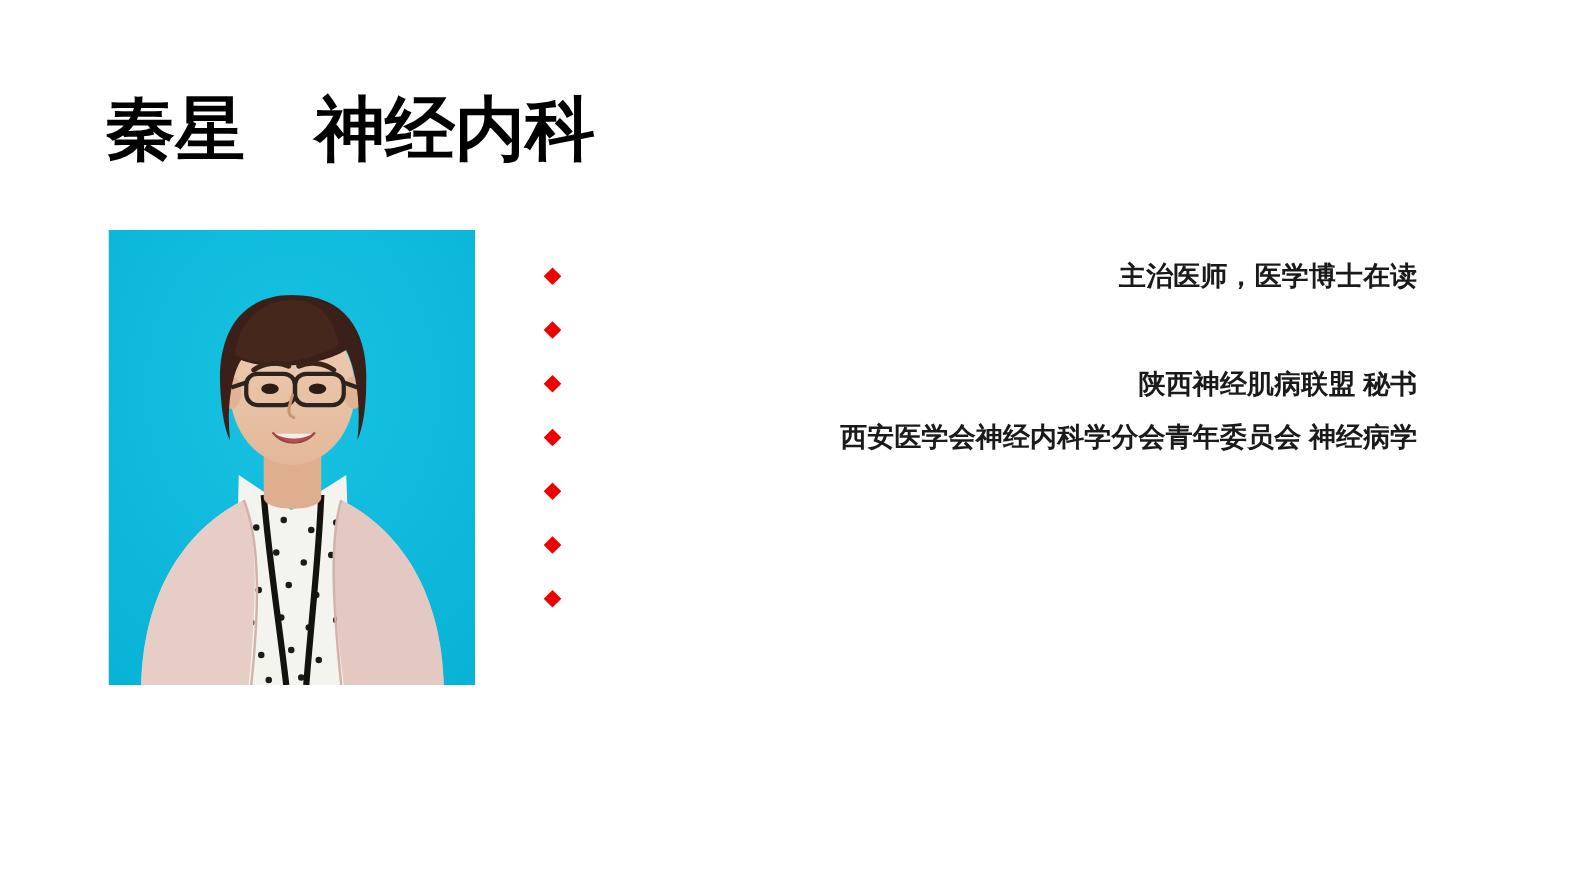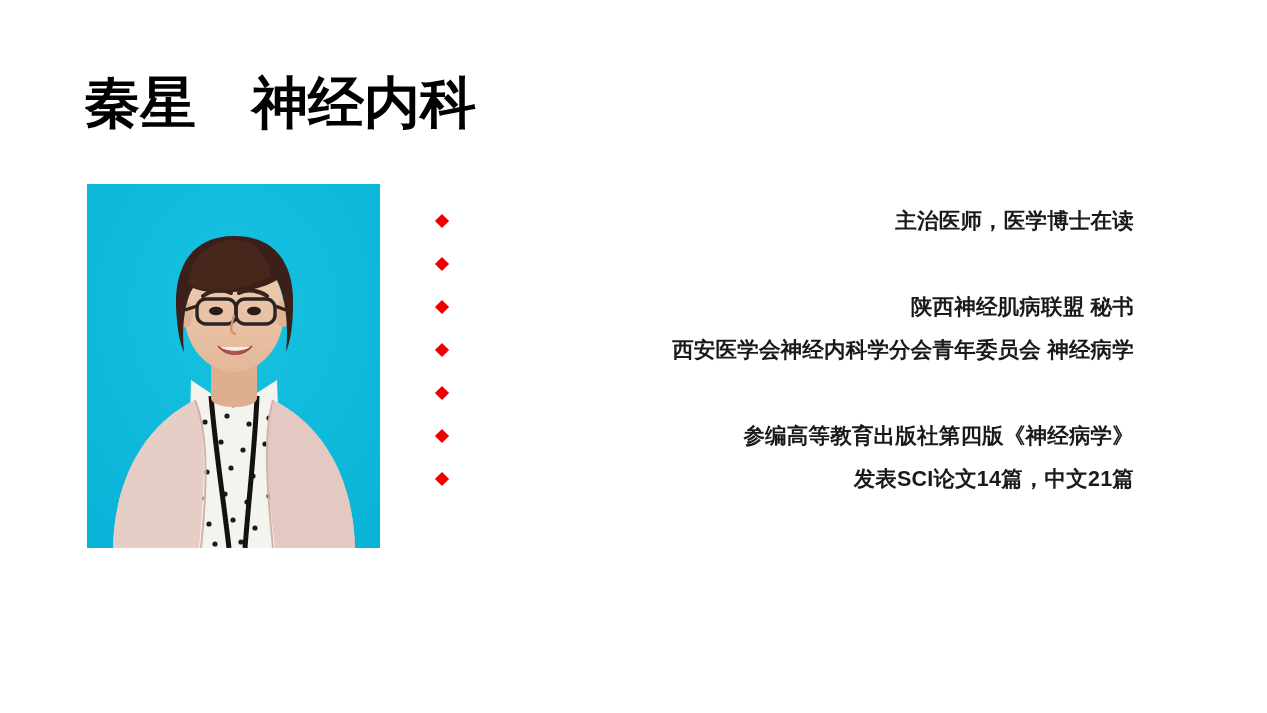--- a/index.html
+++ b/index.html
@@ -200,23 +200,21 @@
       <span class="bullet-marker"></span>
       <span class="bullet-text">西安医学会神经内科学分会青年委员会 神经病学</span>
     </div>
 
     <div class="bullet-row">
       <span class="bullet-marker"></span>
     </div>
 
     <div class="bullet-row">
       <span class="bullet-marker"></span>
-      <span class="bullet-text">参编高等教育出版社第四版《神经病学》</span>
-    </div>
-
-    <div class="bullet-row">
-      <span class="bullet-marker"></span>
-      <span class="bullet-text">发表SCI论文14篇，中文21篇</span>
+    </div>
+
+    <div class="bullet-row">
+      <span class="bullet-marker"></span>
     </div>
 
   </div>
 
 </div>
 
 </body></html>

